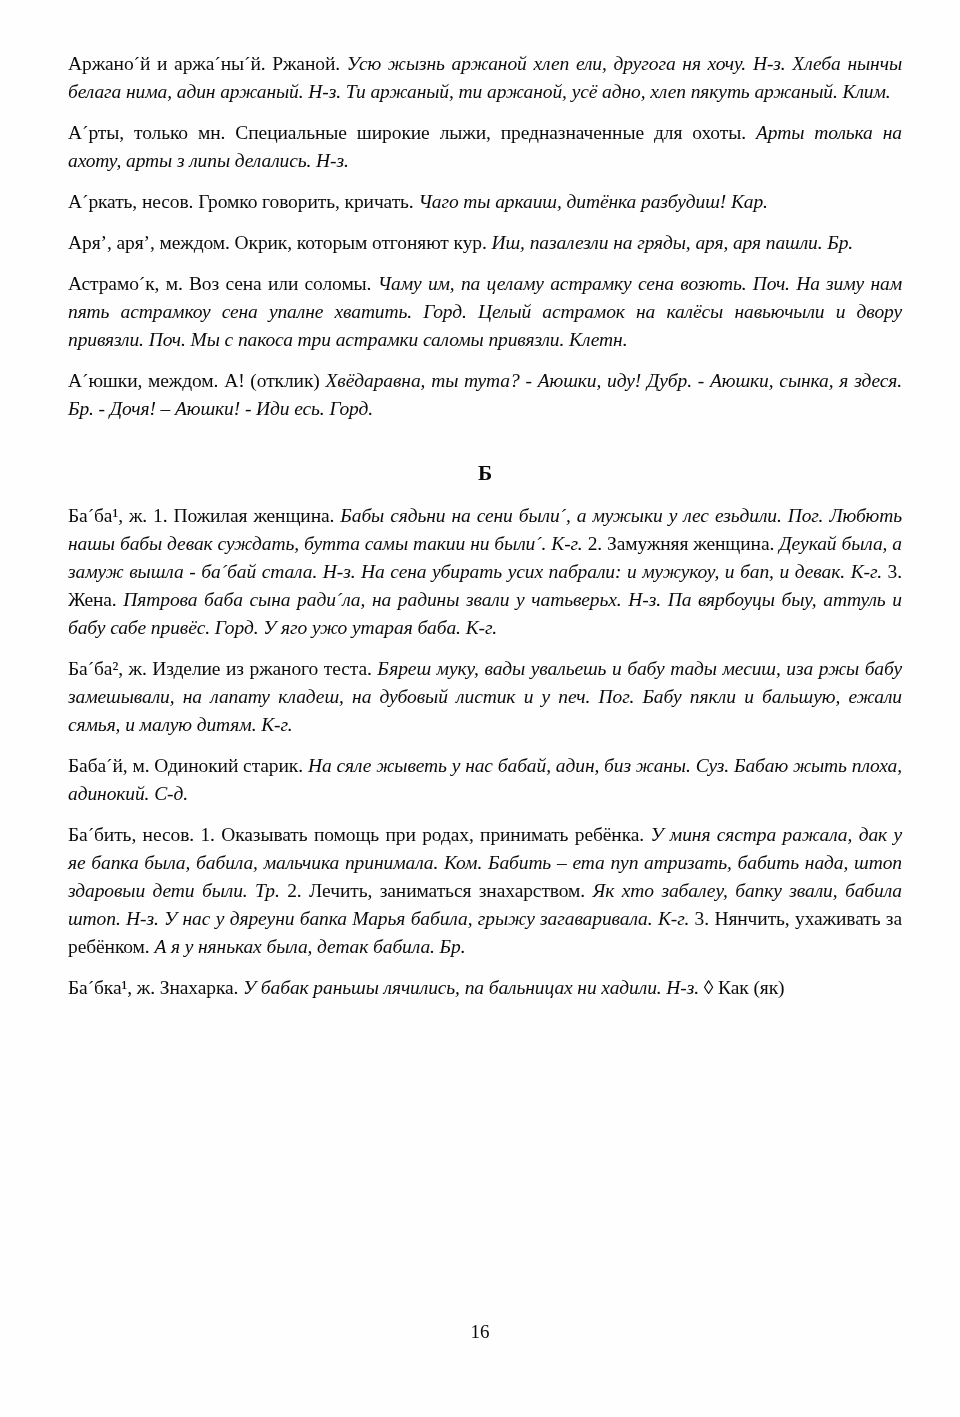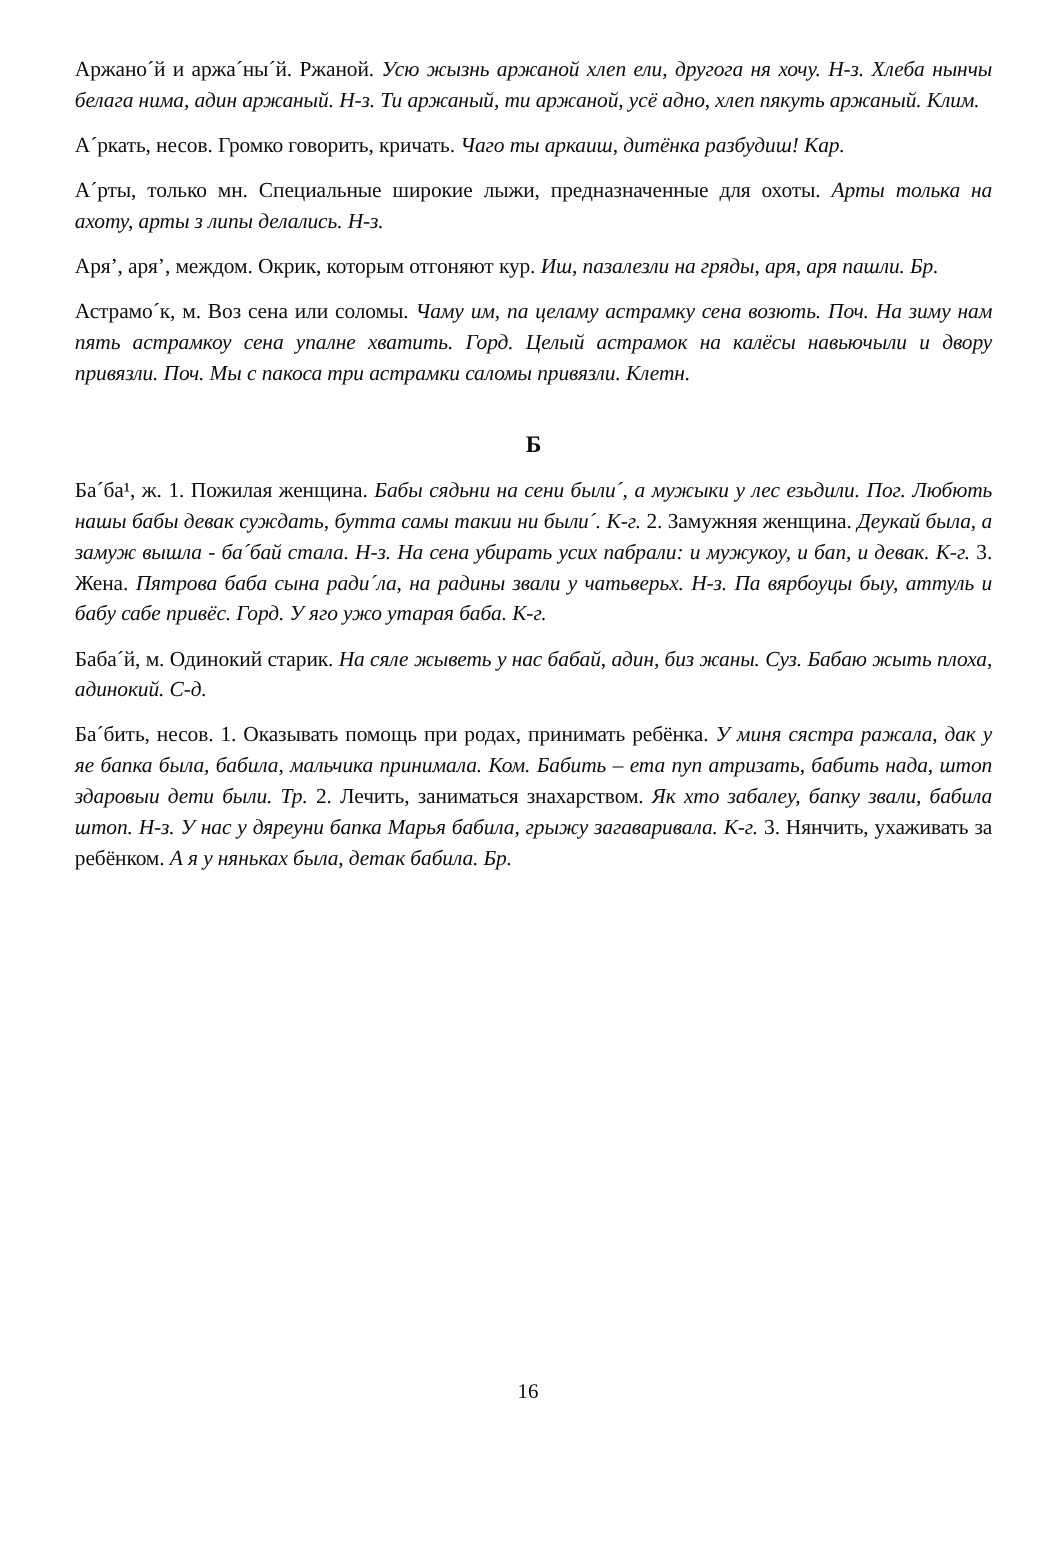--- a/index.html
+++ b/index.html
@@ -36,36 +36,39 @@
   .section-header {
     font-weight: 700;
     font-size: 21.5px;
     line-height: 28px;
     text-align: center;
     margin: 36px 0 15px 0;
   }
   .footer {
     position: absolute;
     left: 0;
-    top: 1254px;
+    top: 1320px;
     width: 960px;
     text-align: center;
     font-size: 19px;
     line-height: 24px;
   }
 </style>
 </head>
 <body>
 
 <div class="page">
   <div class="content">
       <p class="entry"><span class="seg-b">Аржано´й и аржа´ны´й. Ржаной. </span><span class="seg-i">Усю жызнь аржаной хлеп ели, другога ня хочу. Н-з. Хлеба нынчы белага нима, адин аржаный. Н-з. Ти аржаный, ти аржаной, усё адно, хлеп пякуть аржаный. Клим.</span></p>
+      <p class="entry"><span class="seg-b">А´рты, только мн. Специальные широкие лыжи, предназначенные для охоты. </span><span class="seg-i">Арты толька на ахоту, арты з липы делались. Н-з.</span></p>
       <p class="entry"><span class="seg-b">А´ркать, несов. Громко говорить, кричать. </span><span class="seg-i">Чаго ты аркаиш, дитёнка разбудиш! Кар.</span></p>
-      <p class="entry"><span class="seg-b">А´рты, только мн. Специальные широкие лыжи, предназначенные для охоты. </span><span class="seg-i">Арты толька на ахоту, арты з липы делались. Н-з.</span></p>
       <p class="entry"><span class="seg-b">Аря’, аря’, междом. Окрик, которым отгоняют кур. </span><span class="seg-i">Иш, пазалезли на гряды, аря, аря пашли. Бр.</span></p>
       <p class="entry"><span class="seg-b">Астрамо´к, м. Воз сена или соломы. </span><span class="seg-i">Чаму им, па целаму астрамку сена возють. Поч. На зиму нам пять астрамкоу сена упалне хватить. Горд.  Целый астрамок на калёсы навьючыли и двору привязли. Поч.  Мы с пакоса три астрамки саломы привязли. Клетн.</span></p>
+      <p class="entry"><span class="seg-b">А´юшки, междом. А! (отклик) </span><span class="seg-i">Хвёдаравна, ты тута? - Аюшки, иду! Дубр. - Аюшки, сынка, я здеся. Бр. - Дочя! – Аюшки! - Иди есь. Горд.</span></p>
       <div class="section-header">Б</div>
       <p class="entry"><span class="seg-b">Ба´ба¹, ж. 1. Пожилая женщина. </span><span class="seg-i">Бабы сядьни на сени были´, а мужыки у лес езьдили. Пог. Любють нашы бабы девак суждать, бутта самы такии ни были´. К-г. </span><span class="seg-b">2.  Замужняя женщина. </span><span class="seg-i">Деукай была, а замуж вышла - ба´бай стала. Н-з. На сена убирать усих пабрали: и мужукоу, и бап, и девак. К-г. </span><span class="seg-b">3. Жена. </span><span class="seg-i">Пятрова баба сына ради´ла, на радины звали у чатьверьх. Н-з. Па вярбоуцы быу, аттуль и бабу сабе привёс. Горд. У яго ужо утарая баба. К-г.</span></p>
+      <p class="entry"><span class="seg-b">Ба´ба², ж. Изделие из ржаного теста. </span><span class="seg-i">Бяреш муку, вады увальешь и бабу тады месиш, иза ржы бабу замешывали, на лапату кладеш, на дубовый листик и у печ. Пог. Бабу пякли и бальшую, ежали сямья, и малую дитям.  К-г.</span></p>
       <p class="entry"><span class="seg-b">Баба´й, м. Одинокий старик. </span><span class="seg-i">На сяле жыветь у нас бабай, адин, биз жаны. Суз. Бабаю жыть плоха, адинокий. С-д.</span></p>
       <p class="entry"><span class="seg-b">Ба´бить, несов. 1. Оказывать помощь при родах, принимать ребёнка. </span><span class="seg-i">У миня сястра ражала, дак у яе бапка была, бабила, мальчика принимала. Ком. Бабить – ета пуп атризать, бабить нада, штоп здаровыи дети были. Тр. </span><span class="seg-b">2.  Лечить, заниматься знахарством. </span><span class="seg-i">Як хто забалеу, бапку звали, бабила штоп. Н-з. У нас у дяреуни бапка Марья бабила, грыжу загаваривала. К-г. </span><span class="seg-b">3. Нянчить, ухаживать за ребёнком. </span><span class="seg-i"> А я у няньках была, детак бабила. Бр.</span></p>
+      <p class="entry"><span class="seg-b">Ба´бка¹, ж. Знахарка. </span><span class="seg-i">У бабак раньшы лячились, па бальницах ни хадили. Н-з. </span><span class="seg-r">◊ </span><span class="seg-b">Как (як)</span></p>
     </div>
   <div class="footer">16</div>
 </div>
 
 </body></html>

